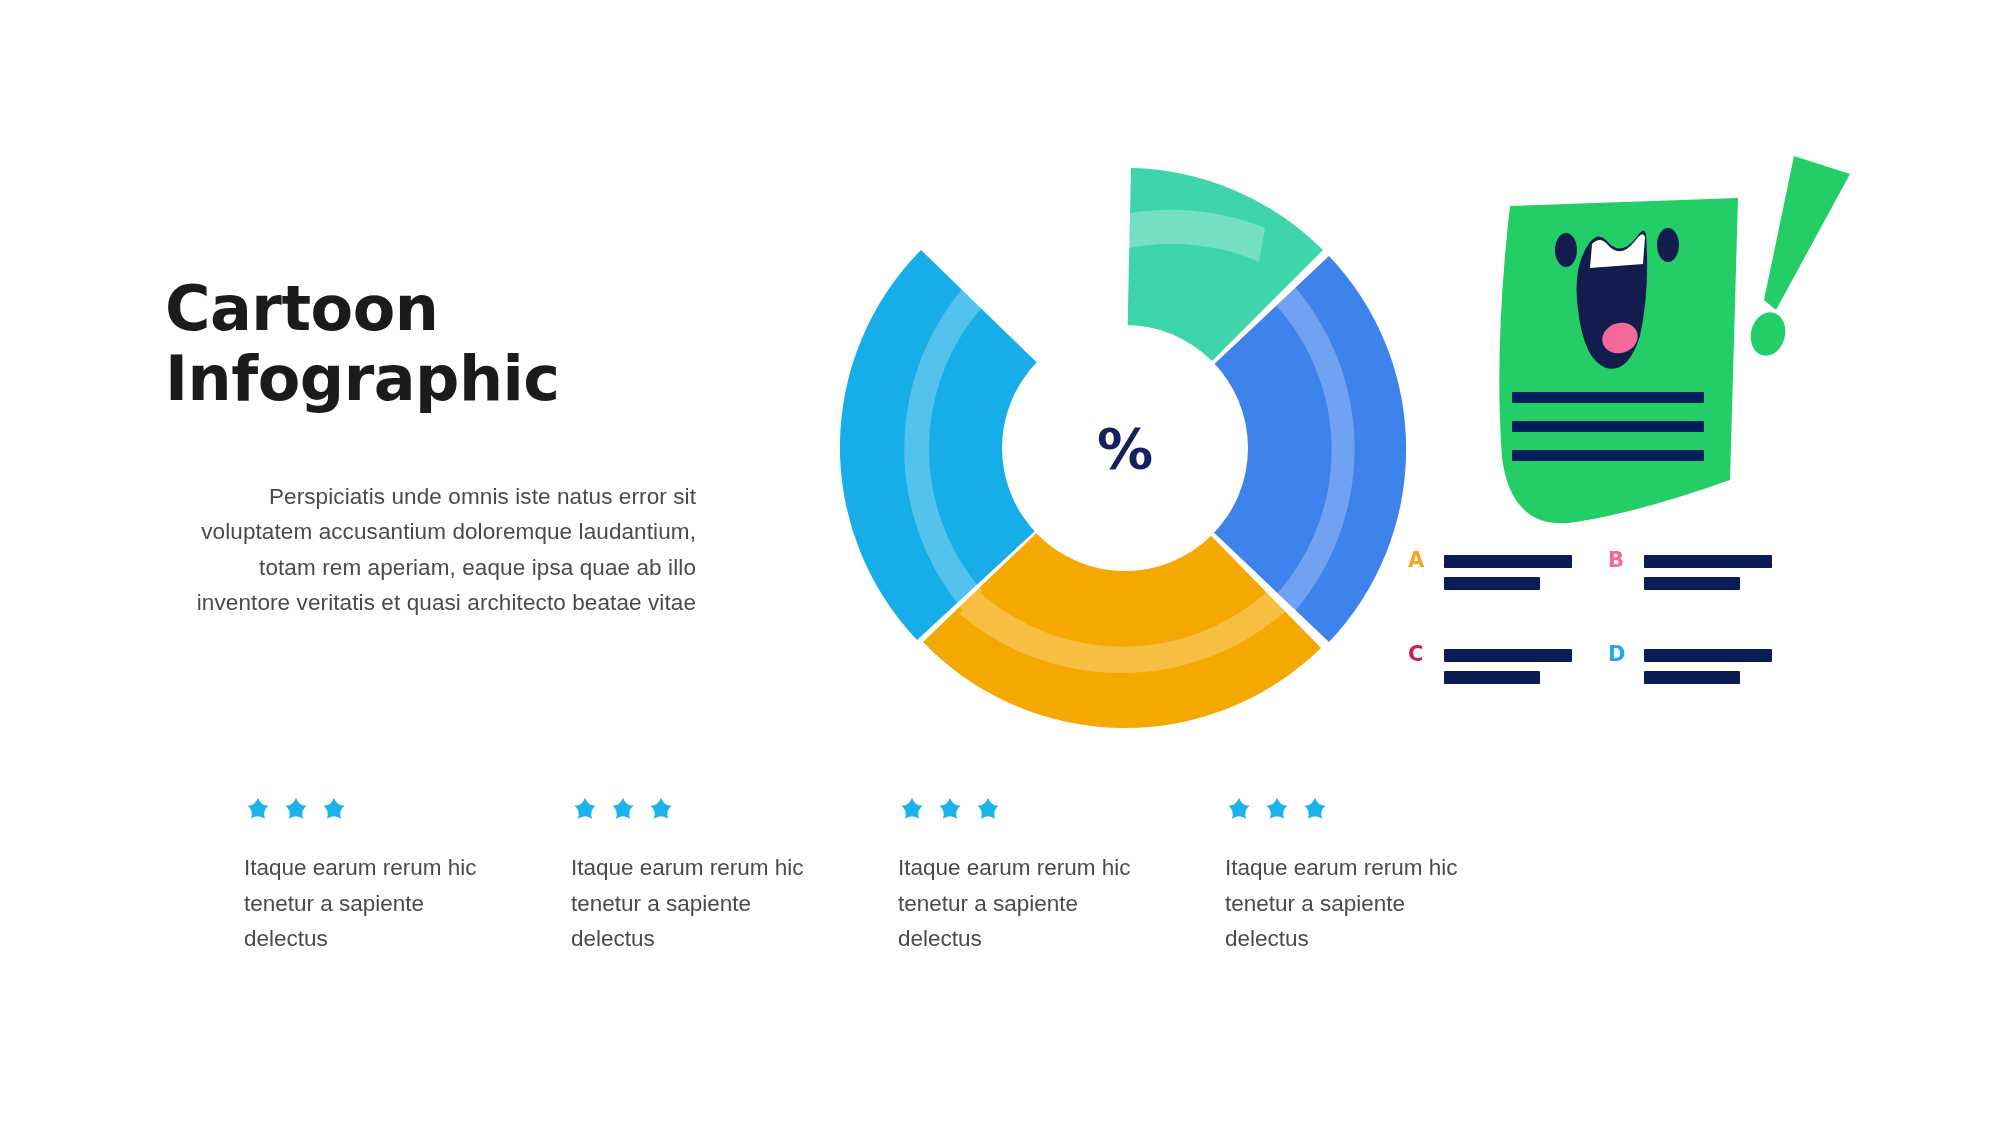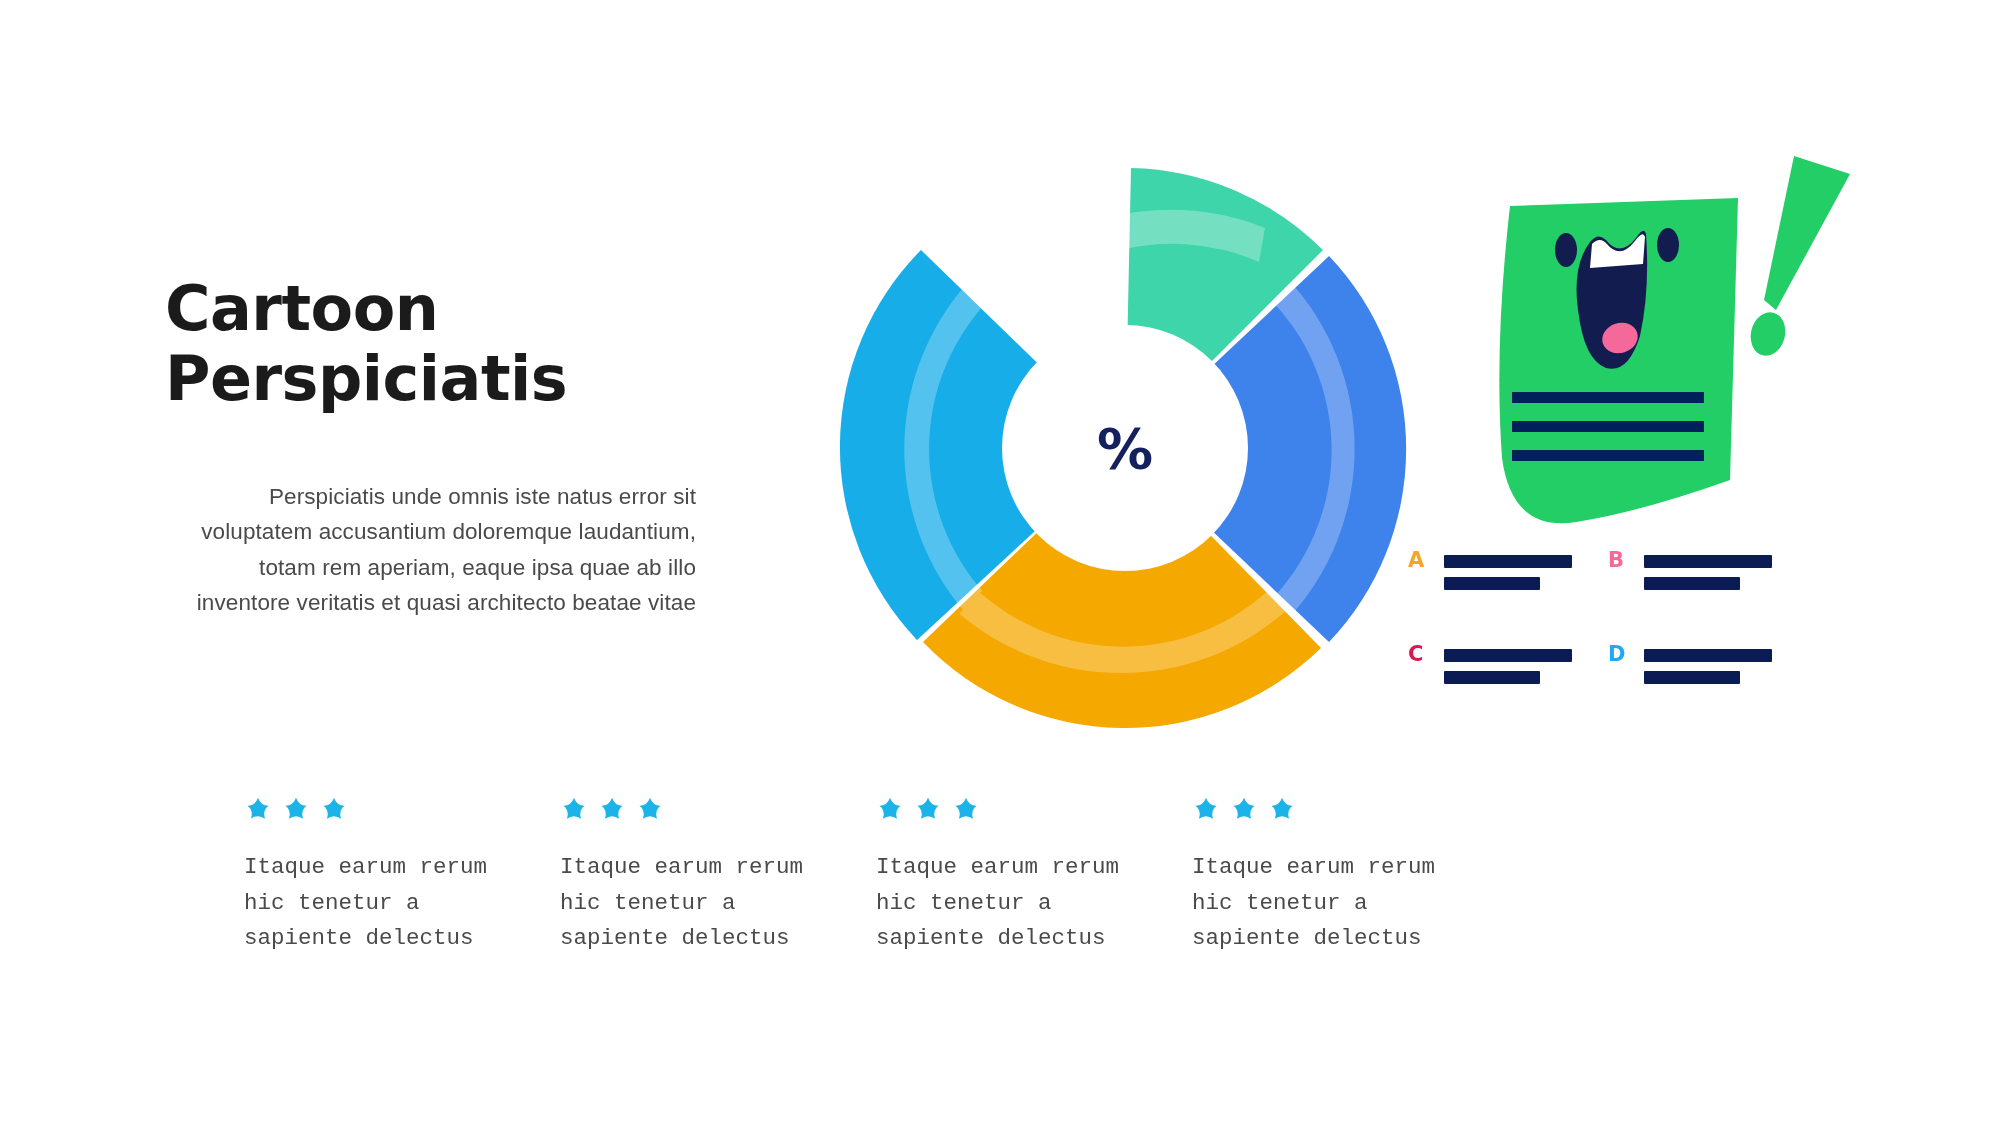--- a/index.html
+++ b/index.html
@@ -115,22 +115,21 @@
   .legend-bar.long  { width: 128px; }
   .legend-bar.short { width: 96px; }
 
   
   .features {
     position: absolute;
     left: 244px;
     top: 796px;
     width: 1560px;
     display: flex;
-    gap: 4px;
-    font-family: Liberation Mono, monospace;
+    gap: 15px;
   }
   .feature {
     width: 312px;
     flex: 0 0 312px;
   }
   .stars {
     display: flex;
     gap: 10px;
     margin-bottom: 26px;
   }
@@ -142,21 +141,21 @@
     width: 250px;
   }
 </style>
 </head>
 <body>
 
 <div class="slide">
 
   <h1 class="headline">
     <span class="line">Cartoon</span>
-    <span class="line">Perspiciatis</span>
+    <span class="line">Infographic</span>
   </h1>
 
   <p class="lead-paragraph">Perspiciatis unde omnis iste natus error sit voluptatem accusantium doloremque laudantium, totam rem aperiam, eaque ipsa quae ab illo inventore veritatis et quasi architecto beatae vitae</p>
 
   <div class="donut-wrap">
     <svg class="donut-svg" viewBox="0 0 580 580">
       <defs>
         <clipPath id="clipTop">
           <path d="M290,290 L290,8 A282,282 0 0 1 489.4,90.6 Z"></path>
         </clipPath>

